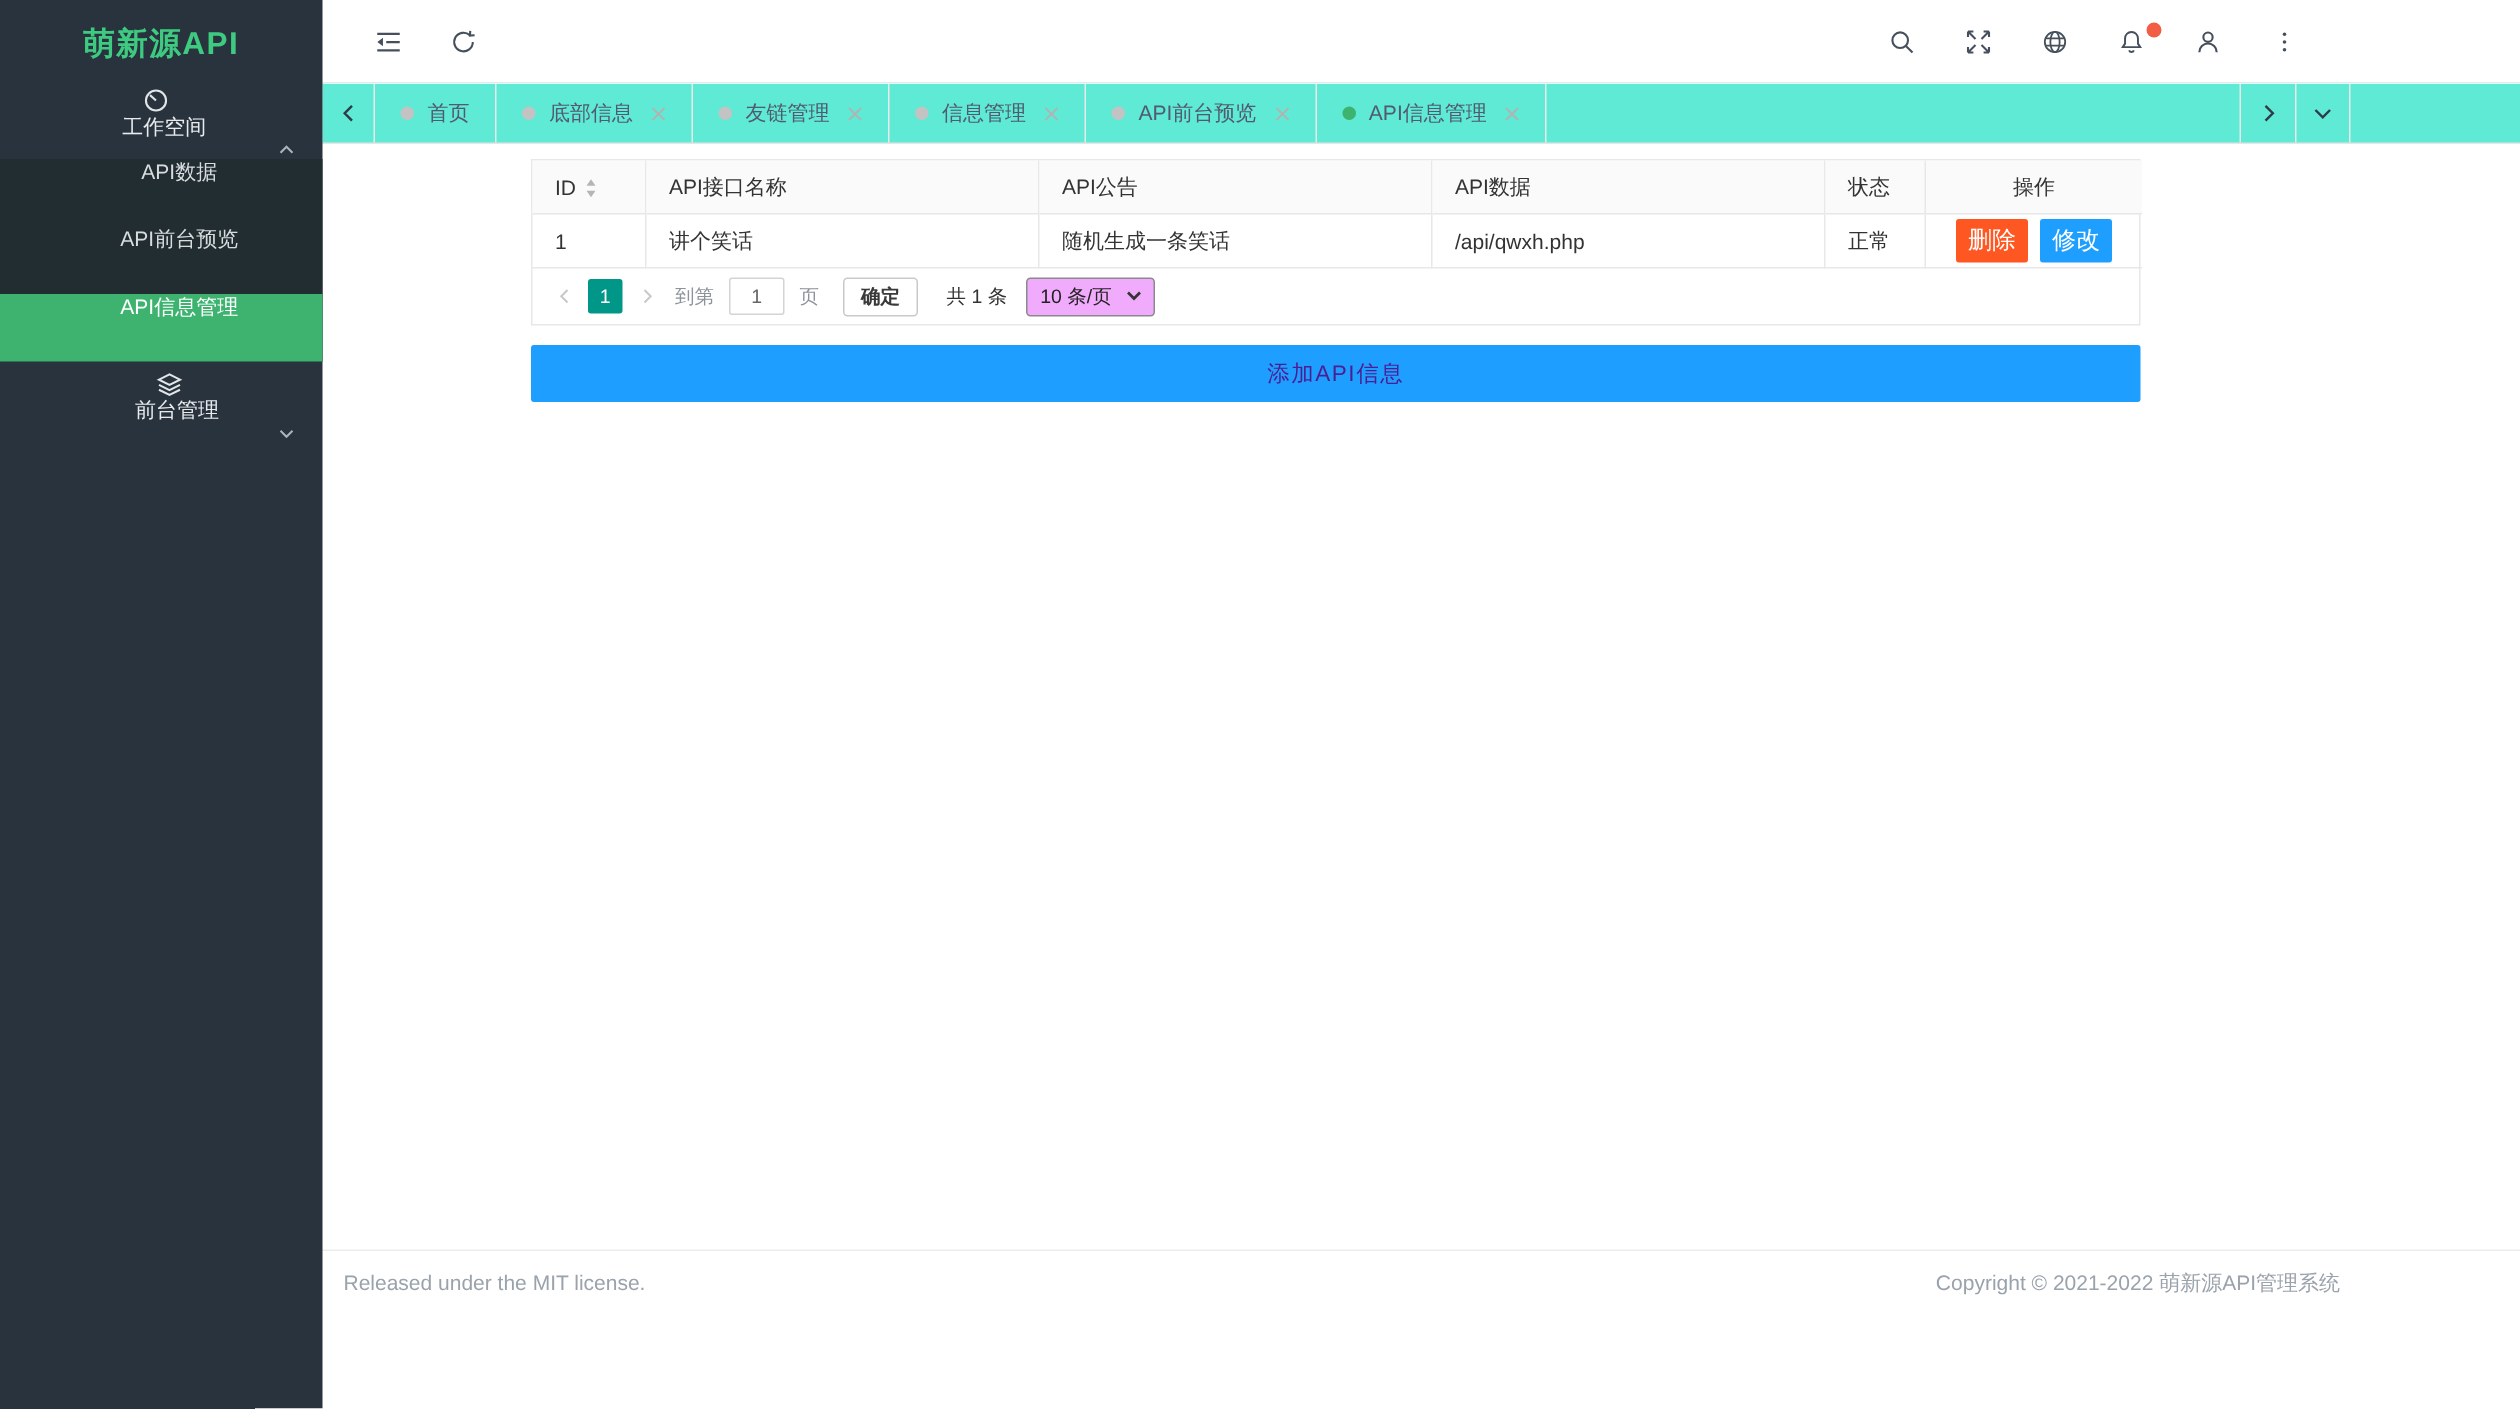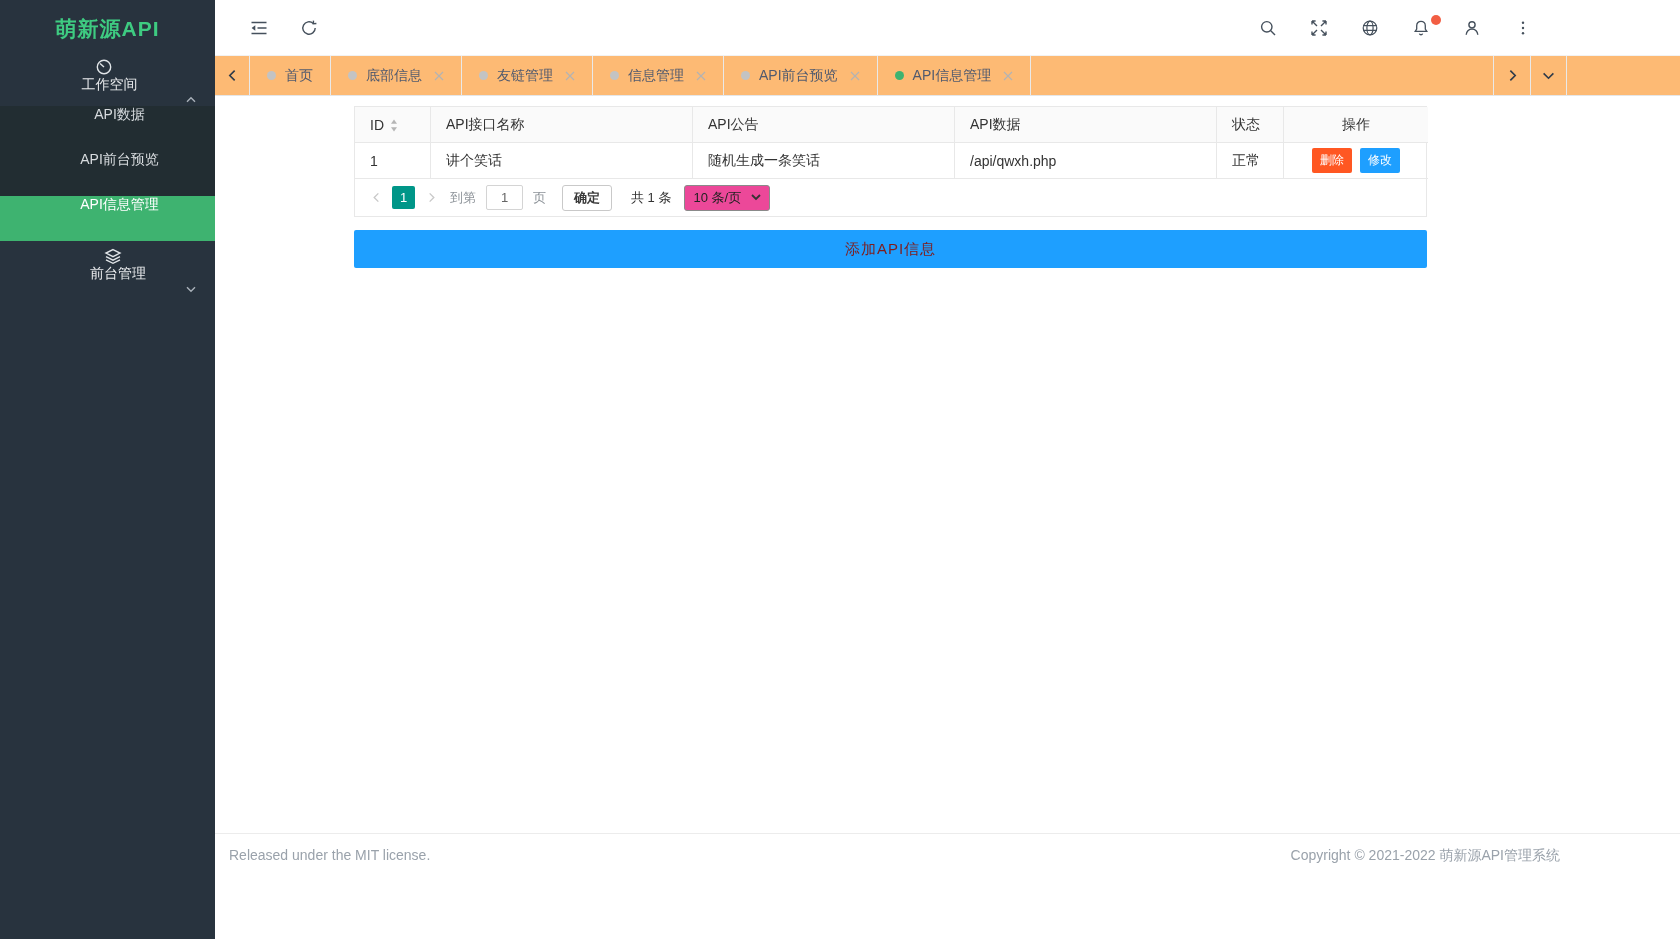--- a/index.html
+++ b/index.html
@@ -22,57 +22,57 @@
 
   
   .topbar { position:relative; height:55px; background:#fff; }
   .tb-left { position:absolute; left:35px; top:0; height:55px; display:flex; align-items:center; gap:32px; color:#45505c; }
   .tb-right { position:absolute; right:148px; top:0; height:55px; display:flex; align-items:center; gap:33px; color:#45505c; }
   .icon-btn { width:18px; height:18px; position:relative; cursor:pointer; display:flex; align-items:center; justify-content:center; }
   .icon-btn svg { width:18px; height:18px; }
   .badge-dot { position:absolute; right:-11px; top:-4px; width:10px; height:10px; border-radius:50%; background:#f25e43; }
 
   
-  .tabbar { position:relative; height:41px; border-top:1px solid #f2f2f2; border-bottom:1px solid #e6e6e6; display:flex; background:#fdba74;text-align:center; }
+  .tabbar { position:relative; height:41px; border-top:1px solid #f2f2f2; border-bottom:1px solid #e6e6e6; display:flex; background:#5eead4;text-align:center; }
   .tab-nav-btn { width:35px; height:100%; border-right:1px solid #e9e9e9; display:flex; align-items:center; justify-content:center; color:#2f3b4a; cursor:pointer; flex:none; }
   .tab { display:flex; align-items:center; gap:9px; padding:0 17px; border-right:1px solid #e9e9e9; font-size:14px; color:#515a6e; cursor:pointer; flex:none; }
   .tab .dot { width:9px; height:9px; border-radius:50%; background:#c3c3c3; flex:none; }
   .tab.active .dot { background:#3eb370; }
   .tab .close { display:flex; color:#b3b3b3; margin-left:3px; cursor:pointer; }
   .tab-ctrl { position:absolute; left:1278px; top:0; height:100%; display:flex; }
   .tab-ctrl .tab-nav-btn { border-right:none; border-left:1px solid #e9e9e9; }
   .tab-ctrl .tab-nav-btn:last-child { border-right:1px solid #e9e9e9; }
 
   
   .page { position:absolute; left:0; top:97px; width:1465px; bottom:106px; background:#fff; }
   .block { margin:9px 0 0 139px; width:1073px; }
   .grid-box { border:1px solid #e8e8e8; }
   table { width:100%; border-collapse:separate; border-spacing:0; table-layout:fixed; font-size:14px; color:#333; }
   th, td { height:36px; padding:0 4px 0 15px; text-align:left; font-weight:normal; white-space:nowrap; overflow:hidden;
            border-right:1px solid #e8e8e8; border-bottom:1px solid #e8e8e8; }
   th { background:#fafafa; color:#333; }
   th:last-child, td:last-child { border-right:none; }
   th.c-center, td.c-center { text-align:center; padding:0; }
   .sort-ic { display:inline-flex; vertical-align:-2px; margin-left:6px; }
-  .row-btn { display:inline-block; border:none; border-radius:2px; color:#fff; font-size:12px; padding:4px 8px; cursor:pointer; font-family:inherit; }
+  .row-btn { display:inline-block; border:none; border-radius:2px; color:#fff; font-size:16px; padding:4px 8px; cursor:pointer; font-family:inherit; }
   .btn-del { background:#ff5722; margin-right:8px; }
   .btn-edit { background:#1e9fff; }
 
   
   .pager { height:37px; display:flex; align-items:center; padding:0 12px; gap:7px; font-size:13px; color:#333; }
   .pg-arrow { width:18px; height:24px; display:flex; align-items:center; justify-content:center; color:#c9c9c9; cursor:pointer; }
   .pg-cur { min-width:23px; height:23px; display:flex; align-items:center; justify-content:center; background:#009688; color:#fff; border-radius:2px; cursor:pointer; }
   .pg-label { color:#8d9399; margin:0 3px; }
   .pg-input { width:37px; height:25px; border:1px solid #d4d4d4; border-radius:2px; text-align:center; font-size:13px; color:#666; outline:none; font-family:inherit; }
   .pg-confirm { height:26px; padding:0 11px; margin:0 6px; background:#fff; border:1px solid #c9c9c9; border-radius:3px; font-size:13px; font-weight:600; color:#3a3a3a; cursor:pointer; font-family:inherit; }
   .pg-total { margin:0 6px; }
-  .pg-select { height:26px; display:flex; align-items:center; gap:10px; padding:0 8px; border:1px solid #8a8a8a; border-radius:3px; background:#ec4899; cursor:pointer; color:#222; }
-
-  
-  .add-btn { margin-top:13px; width:1073px; height:38px; background:#1e9fff; color:#7f1d1d; border:none; border-radius:2px;
+  .pg-select { height:26px; display:flex; align-items:center; gap:10px; padding:0 8px; border:1px solid #8a8a8a; border-radius:3px; background:#f0abfc; cursor:pointer; color:#222; }
+
+  
+  .add-btn { margin-top:13px; width:1073px; height:38px; background:#1e9fff; color:#4c1d95; border:none; border-radius:2px;
              font-size:15px; letter-spacing:1px; cursor:pointer; font-family:inherit; }
 
   
   .footer { position:absolute; left:0; bottom:0; width:1465px; top:833px; border-top:1px solid #ececec; background:#fff;text-align:center; }
   .footer-inner { display:flex; justify-content:space-between; padding:13px 120px 0 14px; font-size:14px; color:#9aa2ab; }
 </style>
 </head>
 <body>
 
 <div class="app">

